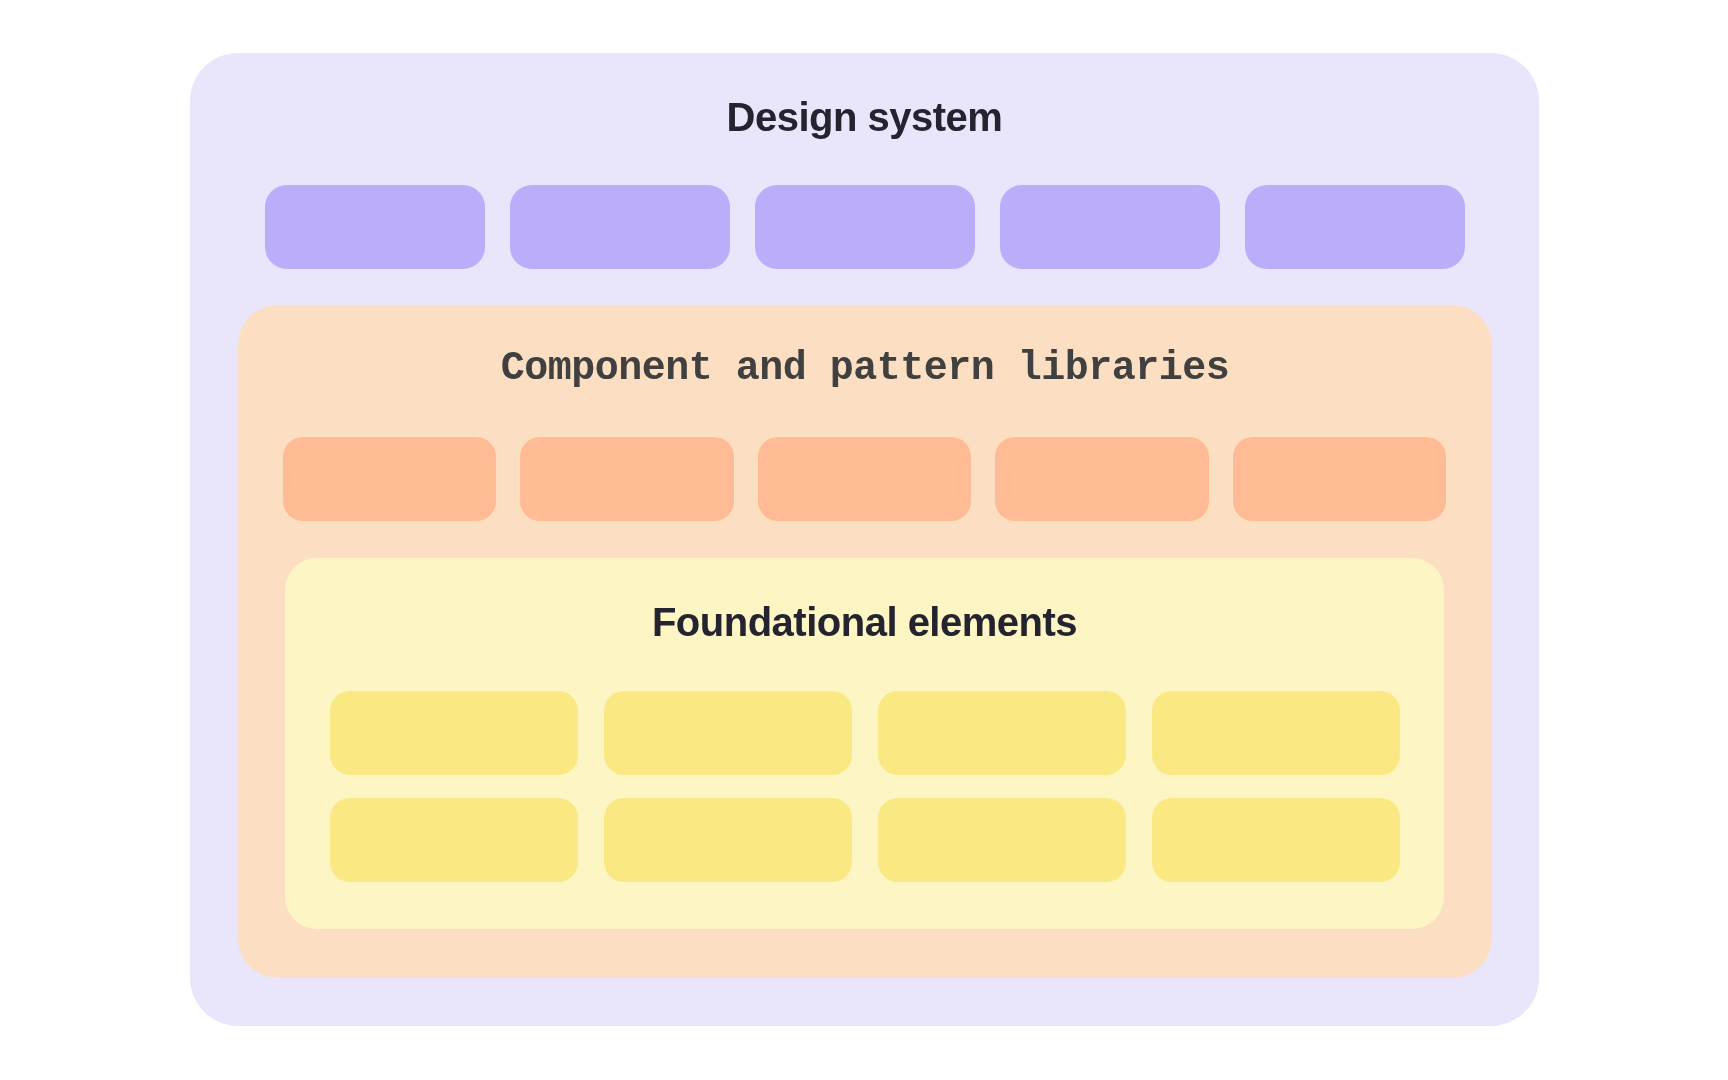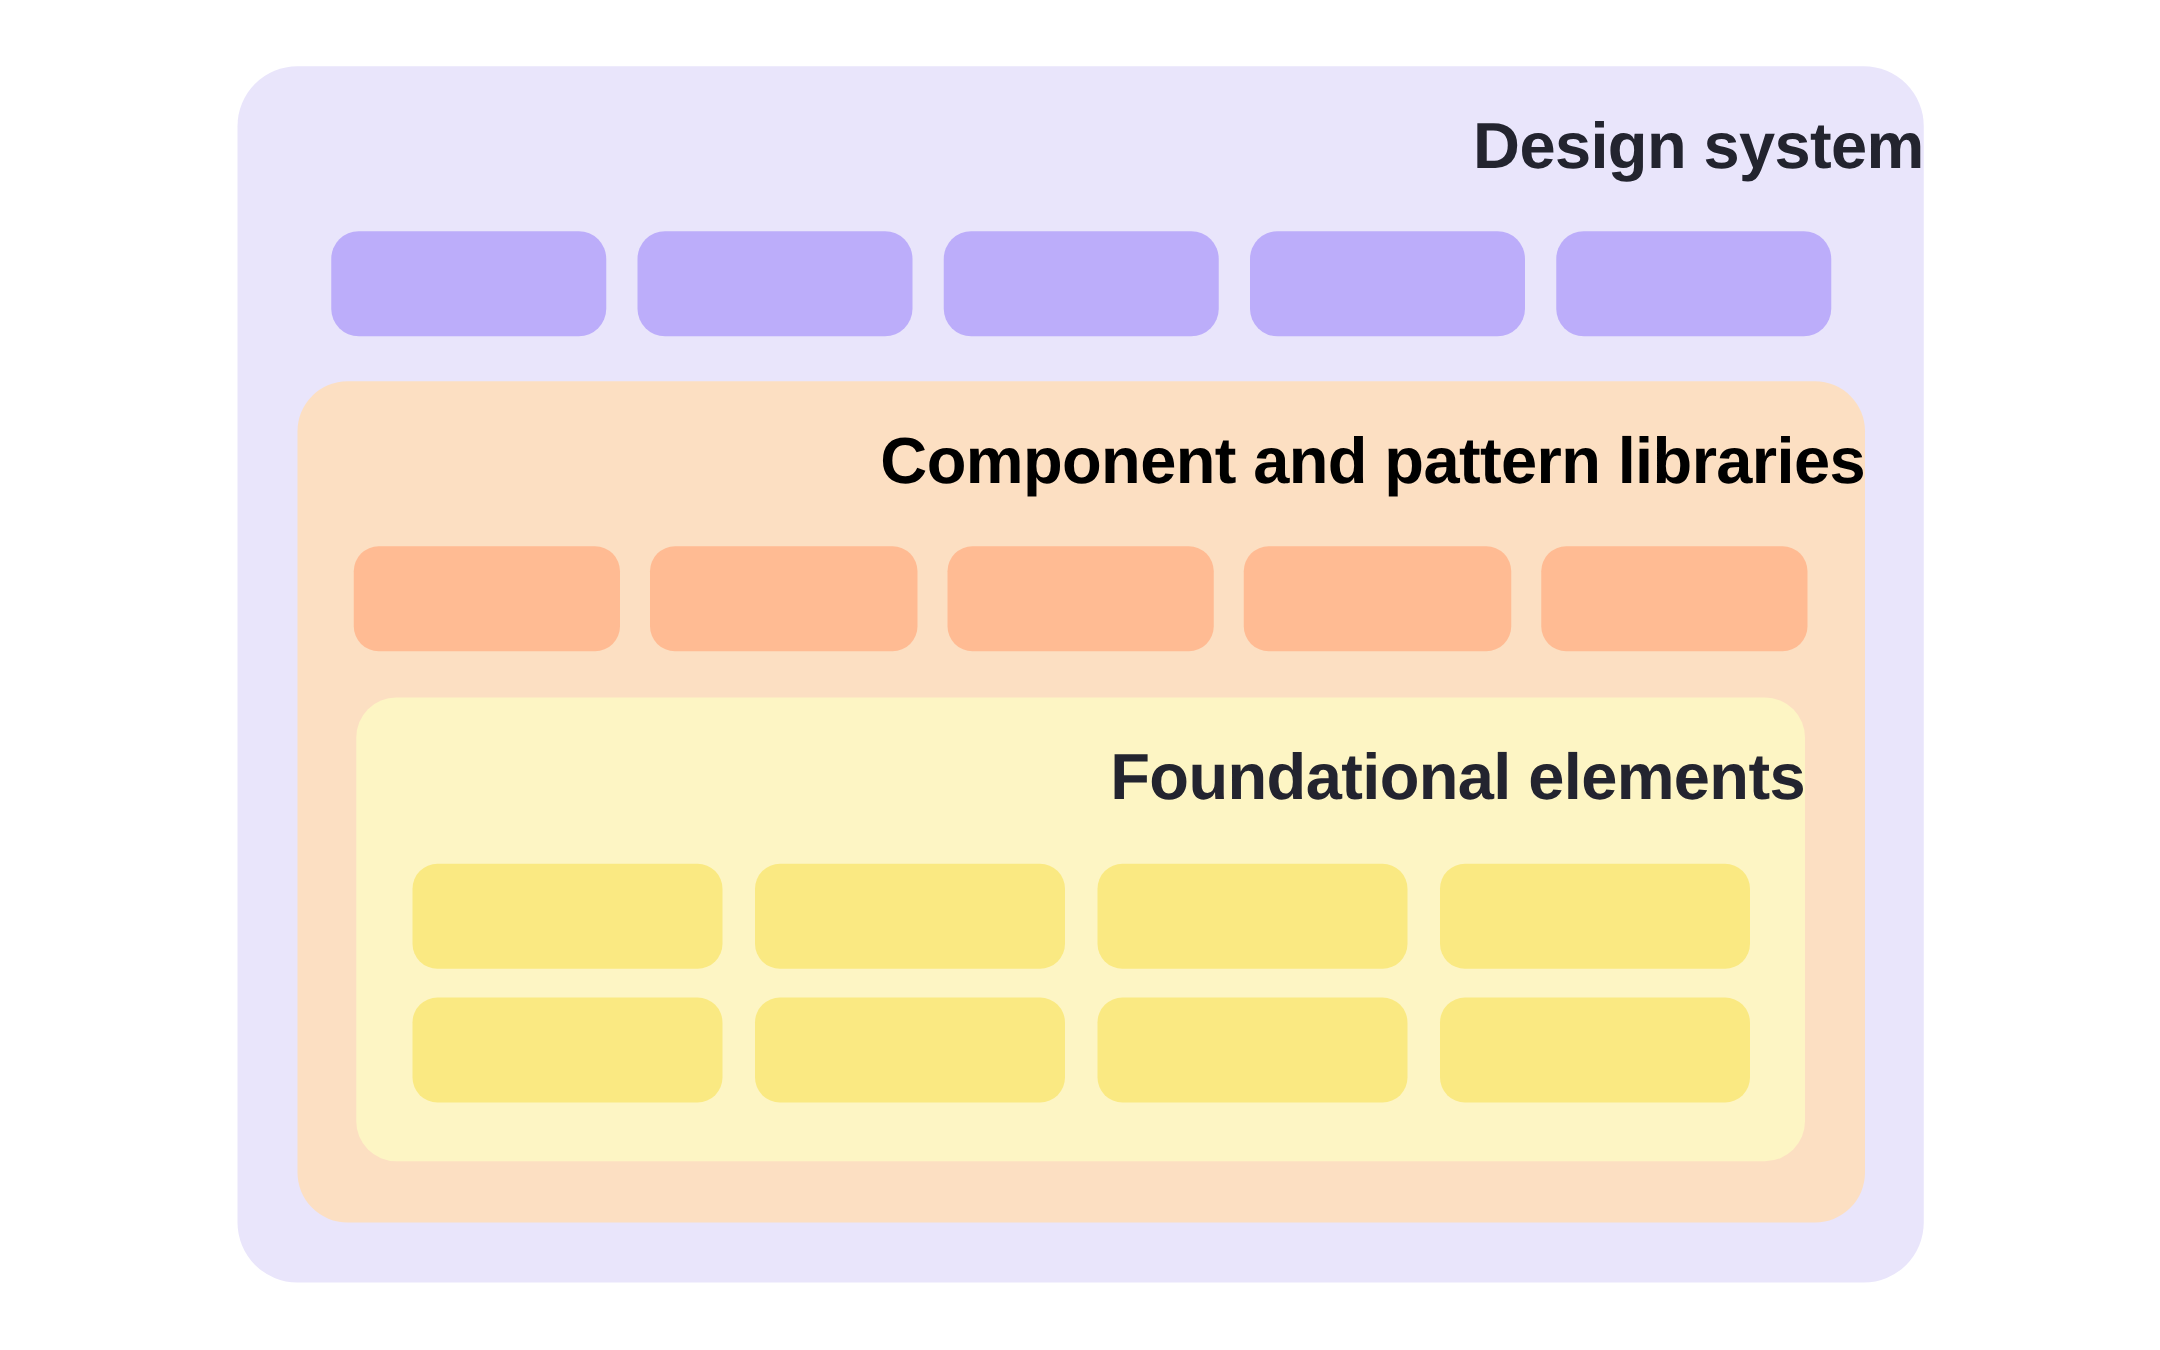--- a/index.html
+++ b/index.html
@@ -13,23 +13,23 @@
     font-family: "Liberation Sans", sans-serif;
   }
   .layer { position: absolute; }
   .layer-outer  { left: 190px; top: 53px;  width: 1349px; height: 973px; border-radius: 48px; background: #e9e5fb; }
   .layer-middle { left: 48px;  top: 252px; width: 1254px; height: 673px; border-radius: 40px; background: #fcdfc2; }
   .layer-inner  { left: 47px;  top: 253px; width: 1159px; height: 371px; border-radius: 32px; background: #fdf5c4; }
   .layer-title {
     position: absolute;
     left: 0; right: 0;
     top: 40px;
-    text-align: right;
+    text-align: center;
     font-weight: 700;
-    font-size: 52px;
+    font-size: 40px;
     line-height: 48px;
     letter-spacing: -0.5px;
     color: #23242f;
   }
   .block-row { position: absolute; display: flex; }
   .block-row .block { flex: 1 1 0; background: var(--blk, #ccc); border-radius: 22px; }
   .row-outer    { left: 75px; top: 132px; width: 1200px; height: 84px; gap: 25px; }
   .row-middle   { left: 45px; top: 132px; width: 1163px; height: 84px; gap: 24px; }
   .row-middle .block { border-radius: 20px; }
   .row-inner-1  { left: 45px; top: 133px; width: 1070px; height: 84px; gap: 26px; }
@@ -48,21 +48,21 @@
     <div class="block-row row-outer" style="--blk: #bcadfa;">
         <div class="block"></div>
         <div class="block"></div>
         <div class="block"></div>
         <div class="block"></div>
         <div class="block"></div>
       </div>
 
     <section class="layer layer-middle" style="background: rgb(252, 223, 194);">
 
-      <h2 class="layer-title" style="color: #000000;">Component and pattern libraries</h2>
+      <h2 class="layer-title" style="color: #404040; font-family: Liberation Mono, monospace;">Component and pattern libraries</h2>
 
       <div class="block-row row-middle" style="--blk: #ffbb93;">
           <div class="block"></div>
           <div class="block"></div>
           <div class="block"></div>
           <div class="block"></div>
           <div class="block"></div>
         </div>
 
       <section class="layer layer-inner" style="background: rgb(253, 245, 196);">

